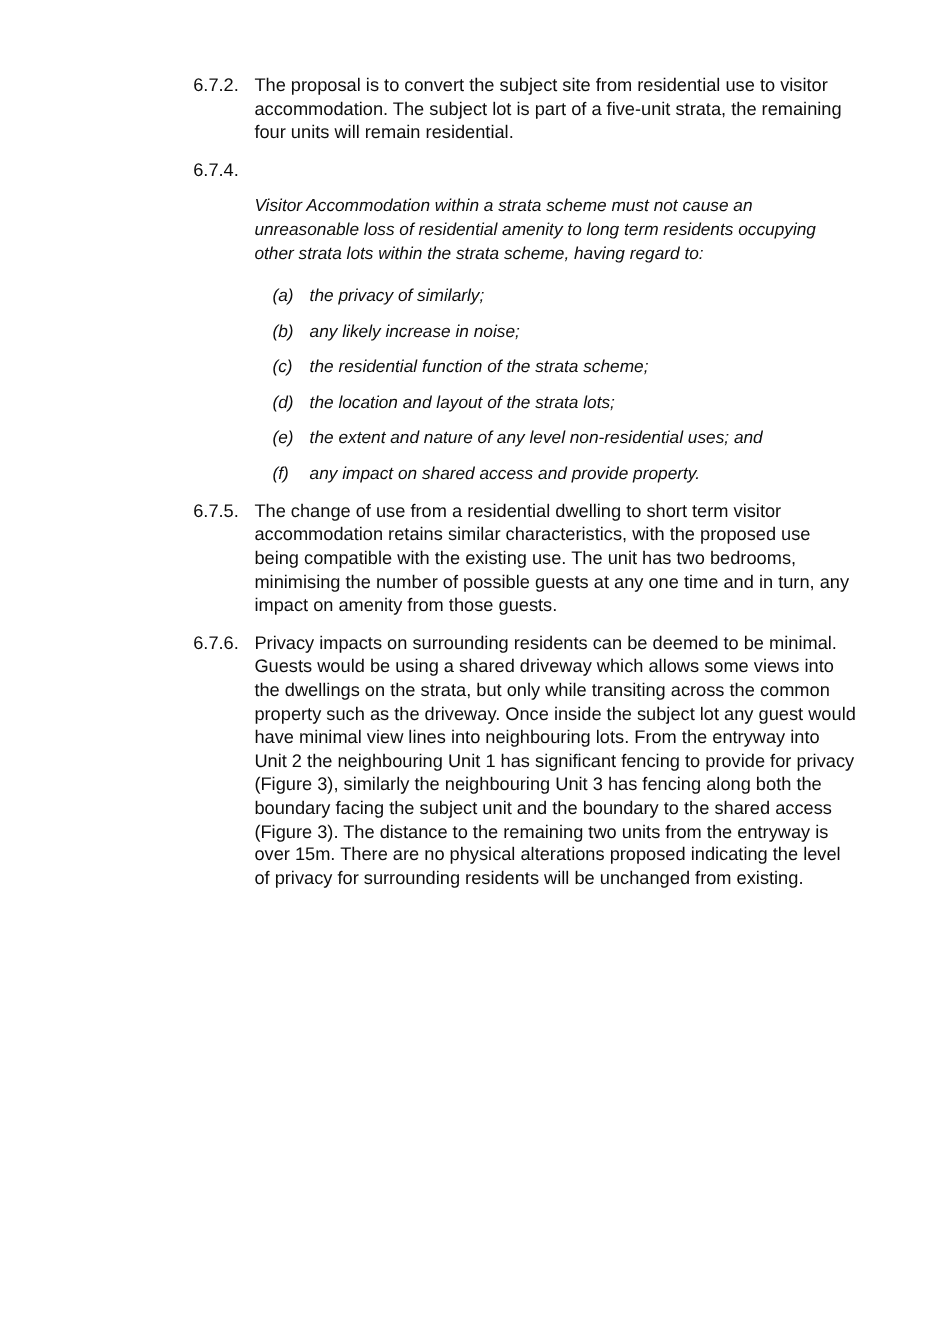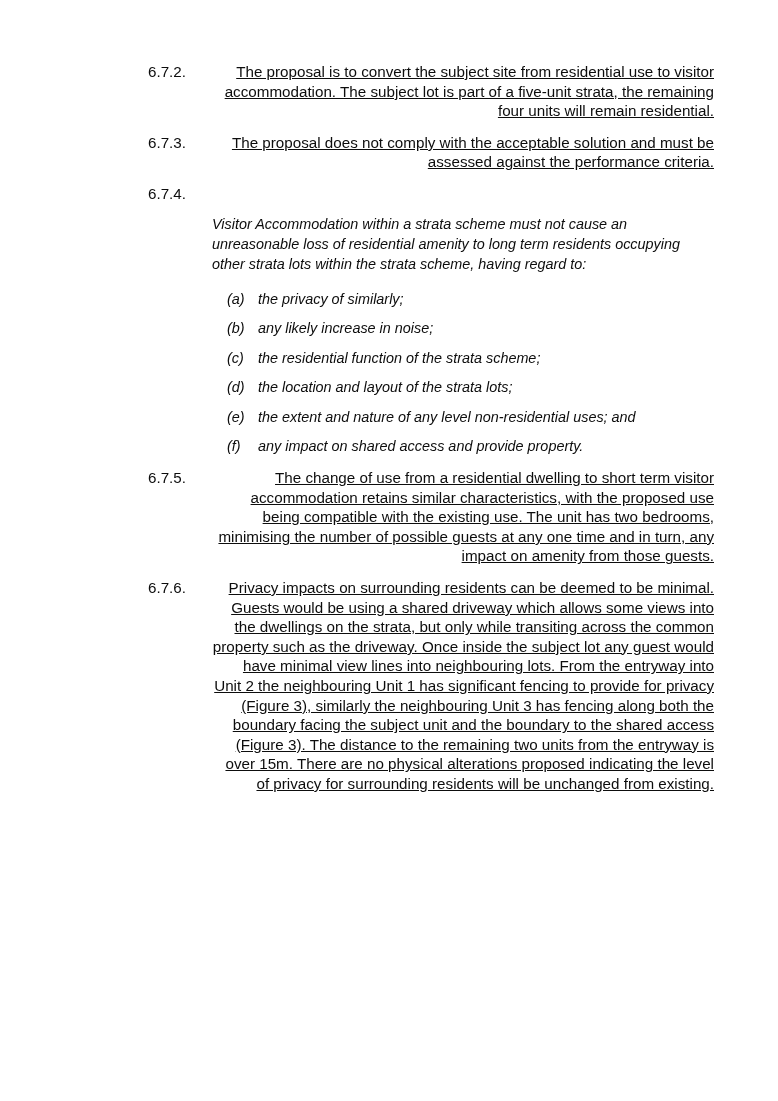--- a/index.html
+++ b/index.html
@@ -31,25 +31,25 @@
     display: flex;
     align-items: flex-start;
     margin-bottom: 12px;
     font-size: 15.2px;
     line-height: 19.6px;
   }
   .clause-number {
     flex: 0 0 64px;
     width: 64px;
     white-space: nowrap;
+    text-align: center;
   }
   .clause-body {
     flex: 1 1 auto;
-    text-align: right;
-    text-decoration: underline;
+    text-align: left;
   }
 
   
   .quote-block {
     margin-left: 64px;
     margin-top: -2px;
     margin-bottom: 10px;
     font-size: 14.4px;
     line-height: 20px;
     font-style: italic;
@@ -85,24 +85,20 @@
 <body>
 
 <div class="page">
   <div class="content">
 
     <div class="clause">
       <div class="clause-number">6.7.2.</div>
       <div class="clause-body">The proposal is to convert the subject site from residential use to visitor accommodation. The subject lot is part of a five-unit strata, the remaining four units will remain residential.</div>
     </div>
 
-    <div class="clause">
-      <div class="clause-number">6.7.3.</div>
-      <div class="clause-body">The proposal does not comply with the acceptable solution and must be assessed against the performance criteria.</div>
-    </div>
 
     <div class="clause">
       <div class="clause-number">6.7.4.</div>
     </div>
 
     <div class="quote-block">Visitor Accommodation within a strata scheme must not cause an unreasonable loss of residential amenity to long term residents occupying other strata lots within the strata scheme, having regard to:</div>
 
     <ul class="letter-list">
       <li class="letter-item">
         <span class="letter-marker">(a)</span>

